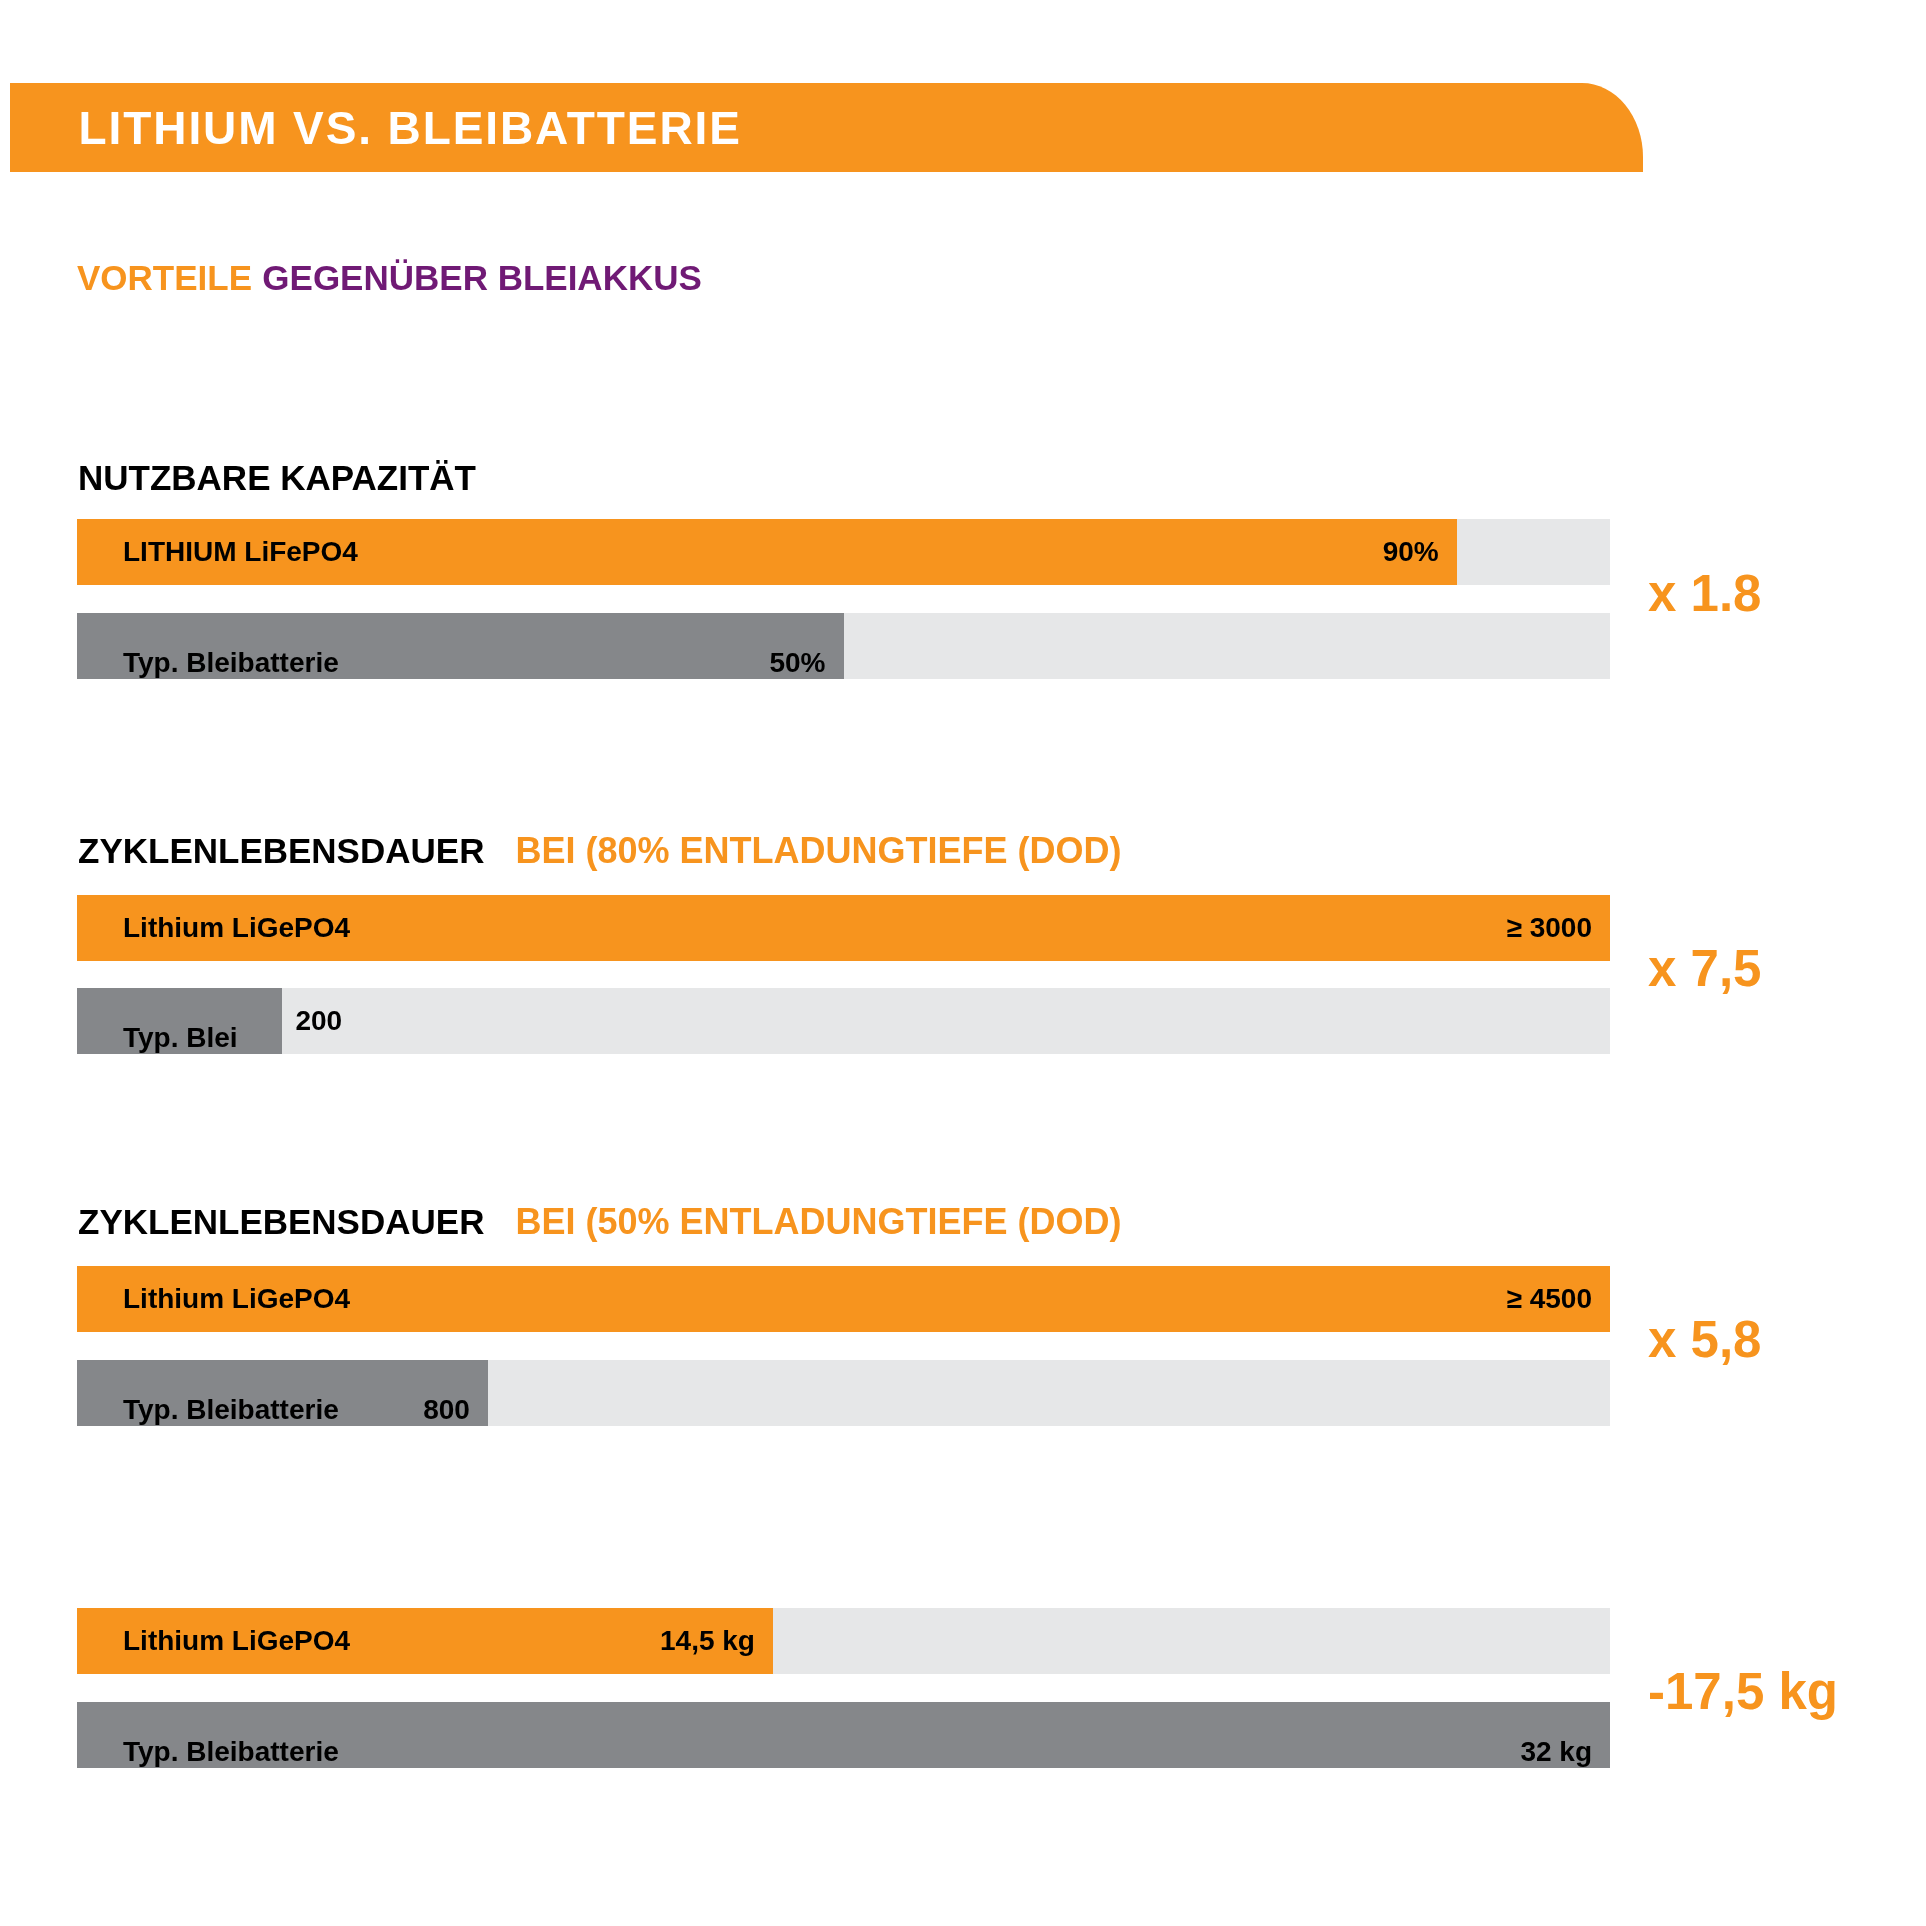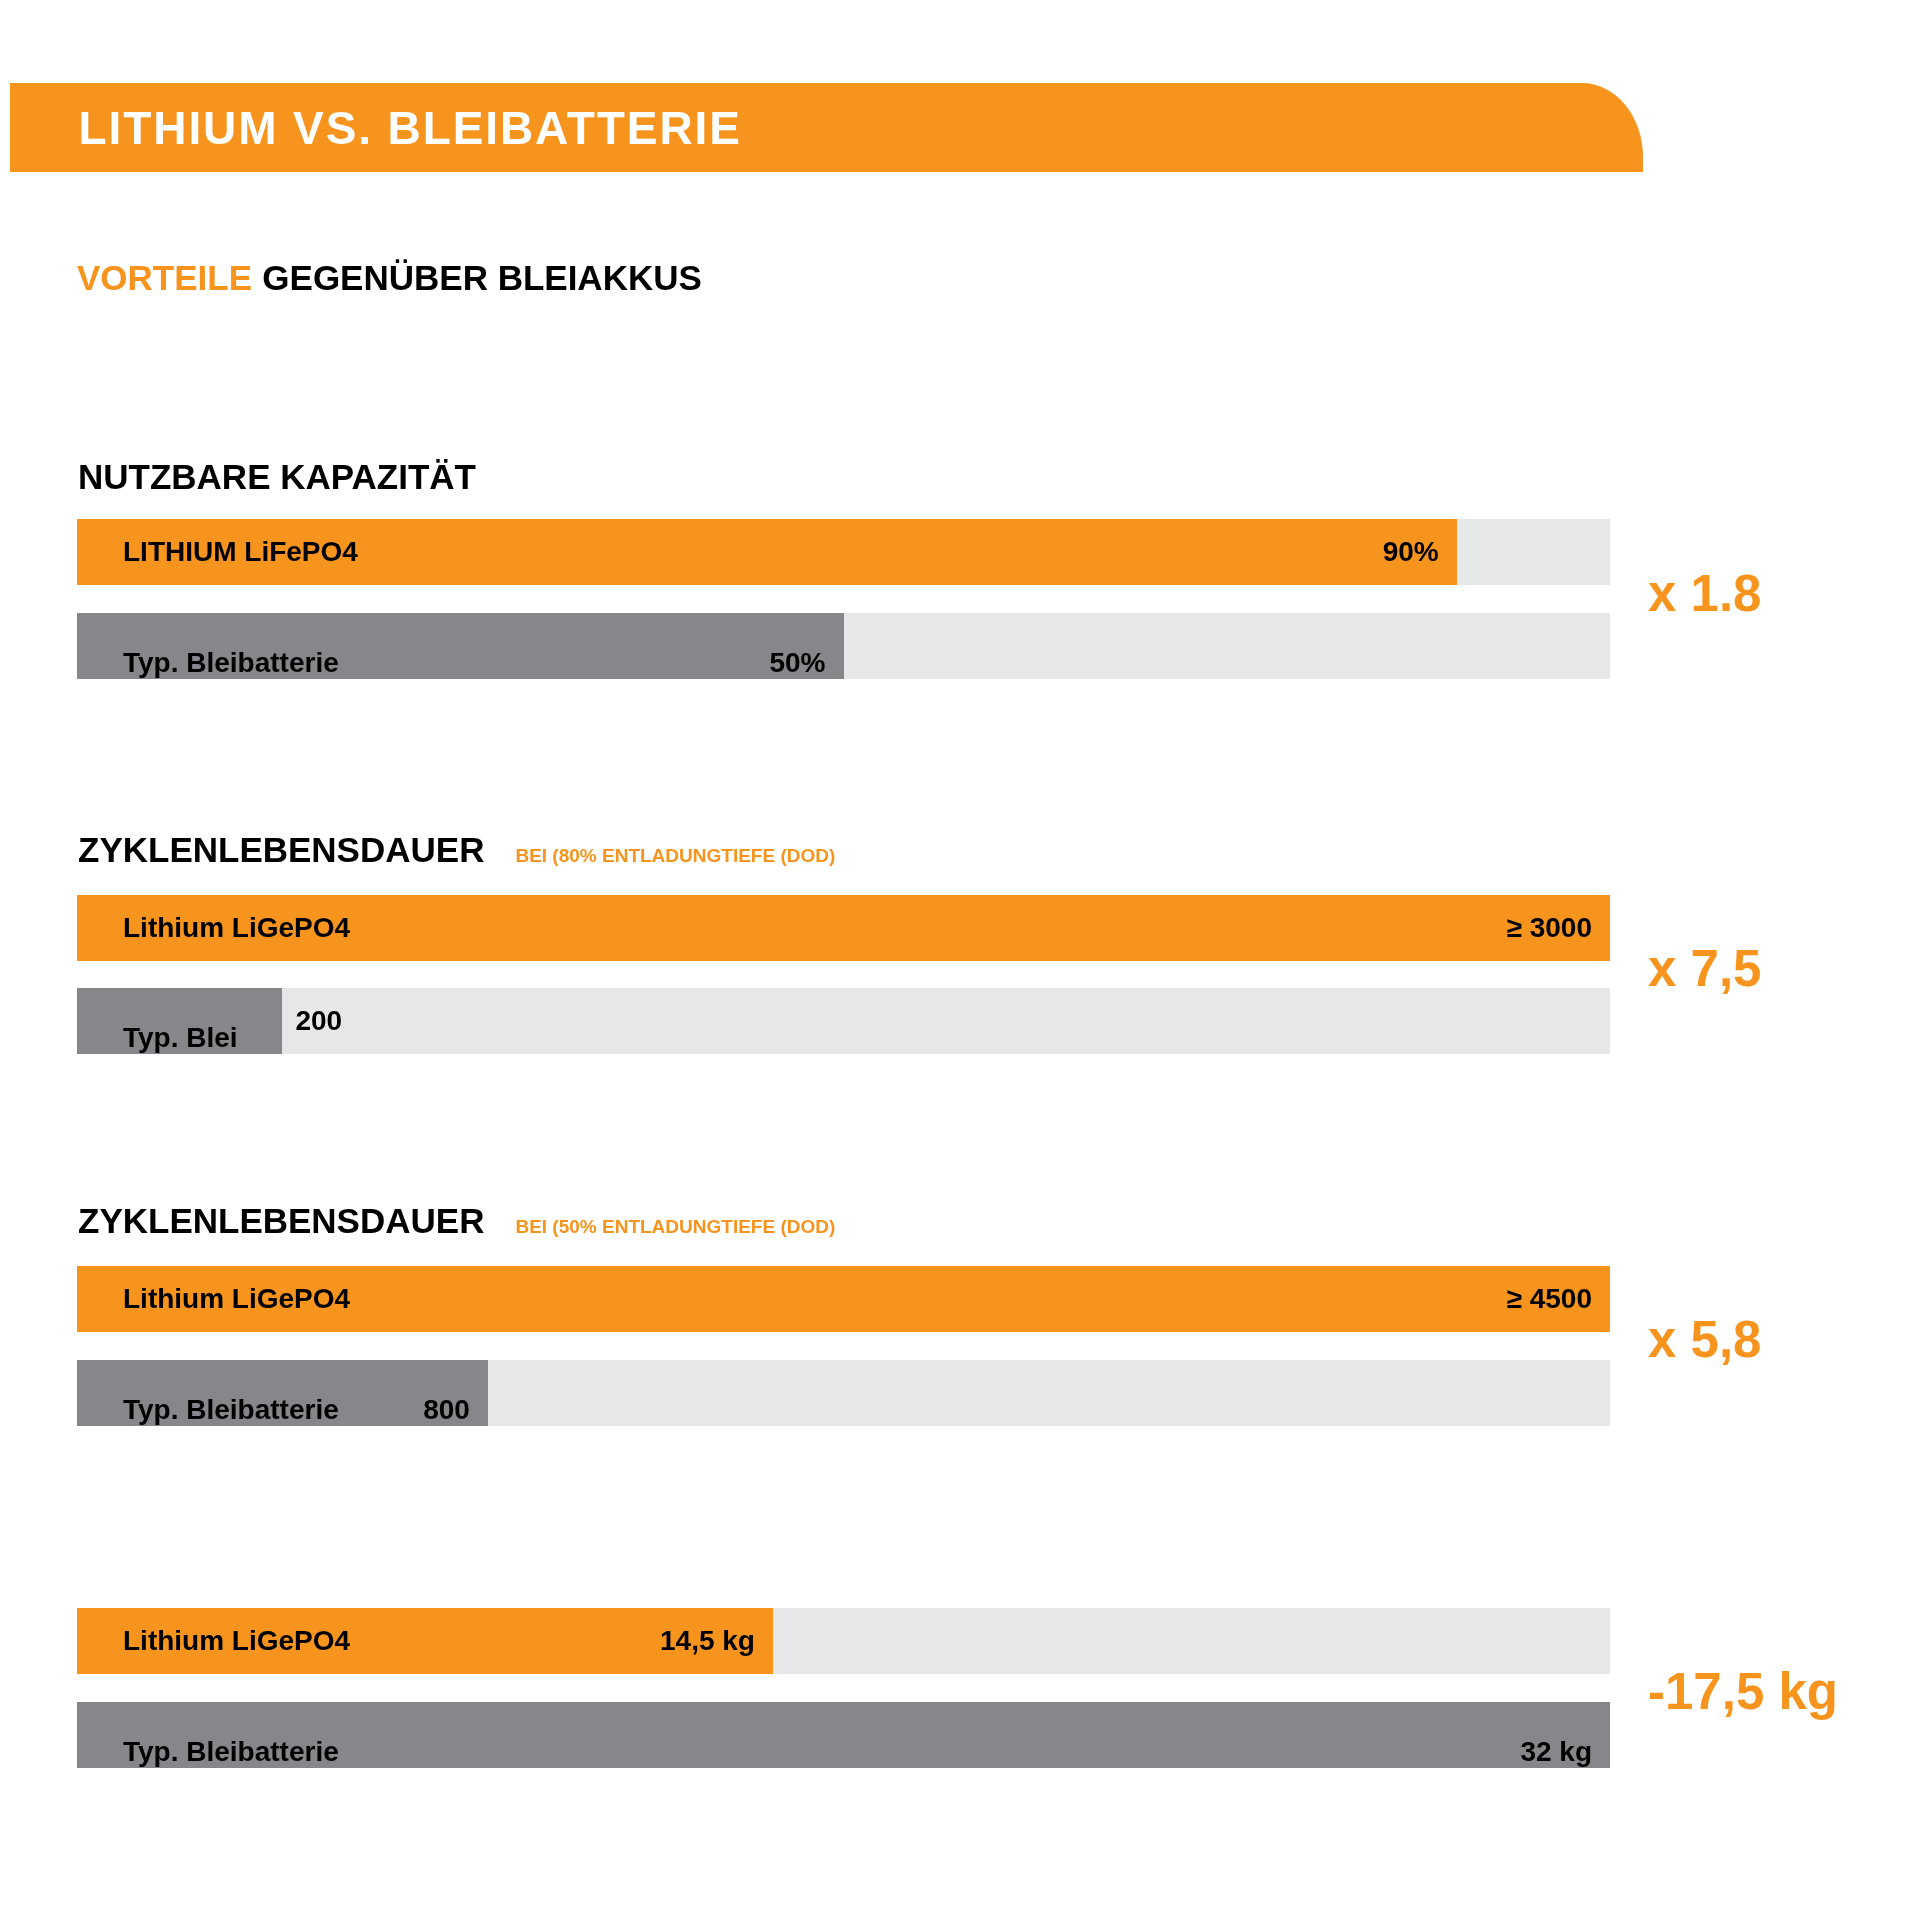--- a/index.html
+++ b/index.html
@@ -8,25 +8,25 @@
 
   
   .banner{position:absolute;left:9.6px;top:83px;width:1633px;height:89px;
           background:#F7941E;border-top-right-radius:61px 74px;}
   .banner-title{position:absolute;left:69px;top:50%;transform:translateY(-50%);
           color:#ffffff;font-size:46px;letter-spacing:1.9px;white-space:nowrap;}
 
   
   .subtitle{position:absolute;left:77px;top:258px;font-size:35px;white-space:nowrap;}
   .subtitle .hl{color:#F7941E;}
-  .subtitle .rest{color:#000000;margin-left:10.3px;}
+  .subtitle .rest{color:#701a75;margin-left:10.3px;}
 
   
   .sec-title{position:absolute;left:78px;margin:0;font-size:35px;color:#000;white-space:nowrap;}
-  .sec-sub{color:#F7941E;font-size:19px;margin-left:31px;}
+  .sec-sub{color:#F7941E;font-size:36px;margin-left:31px;}
 
   
   .track{position:absolute;left:77px;width:1533px;height:66px;background:#E6E7E8;
          display:flex;align-items:center;}
   .fill{height:100%;display:flex;align-items:center;min-width:0;}
   .fill.lithium{background:#F7941E;}
   .fill.lead{background:#85878A;align-items:flex-end;}
   .bar-label{margin-left:46px;font-size:28px;white-space:nowrap;}
   .bar-value{margin-left:auto;margin-right:18px;font-size:28px;white-space:nowrap;}
   .bar-value-out{margin-left:13px;font-size:28px;white-space:nowrap;}

